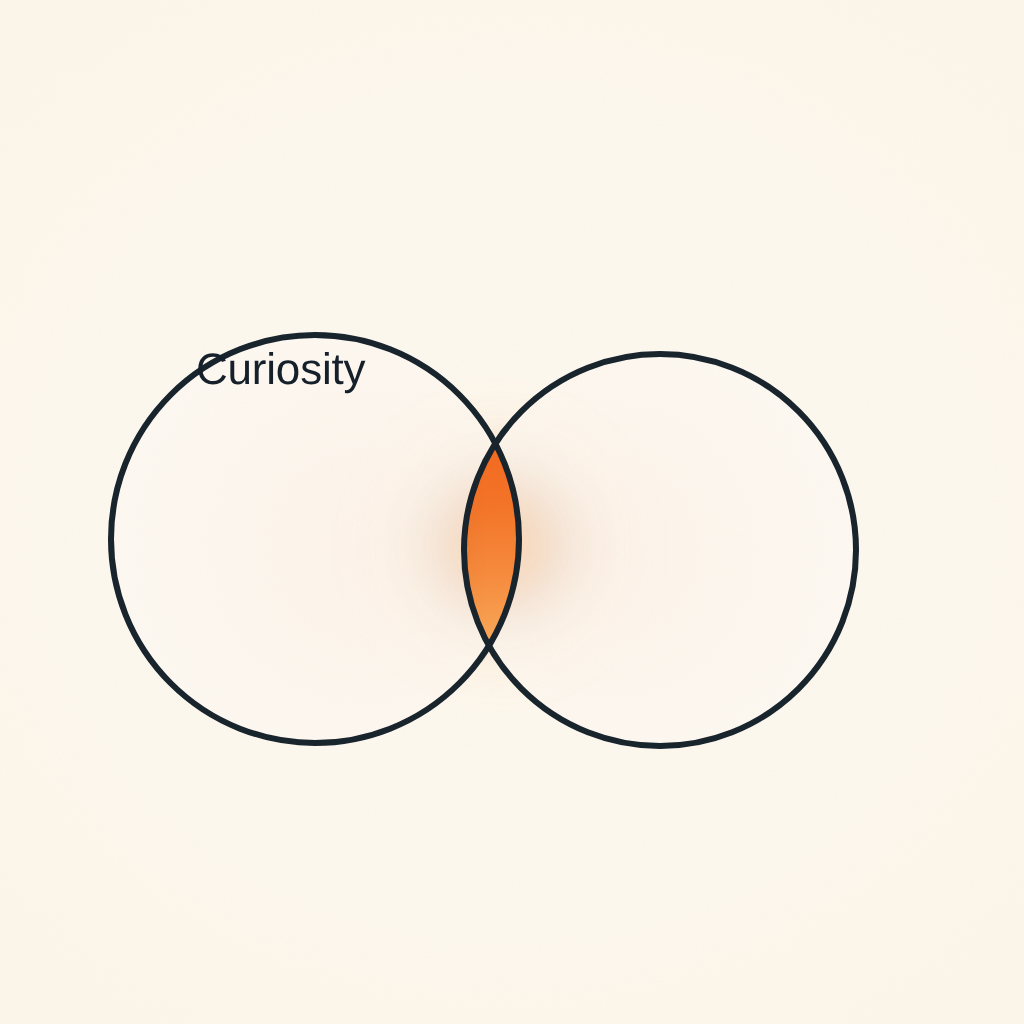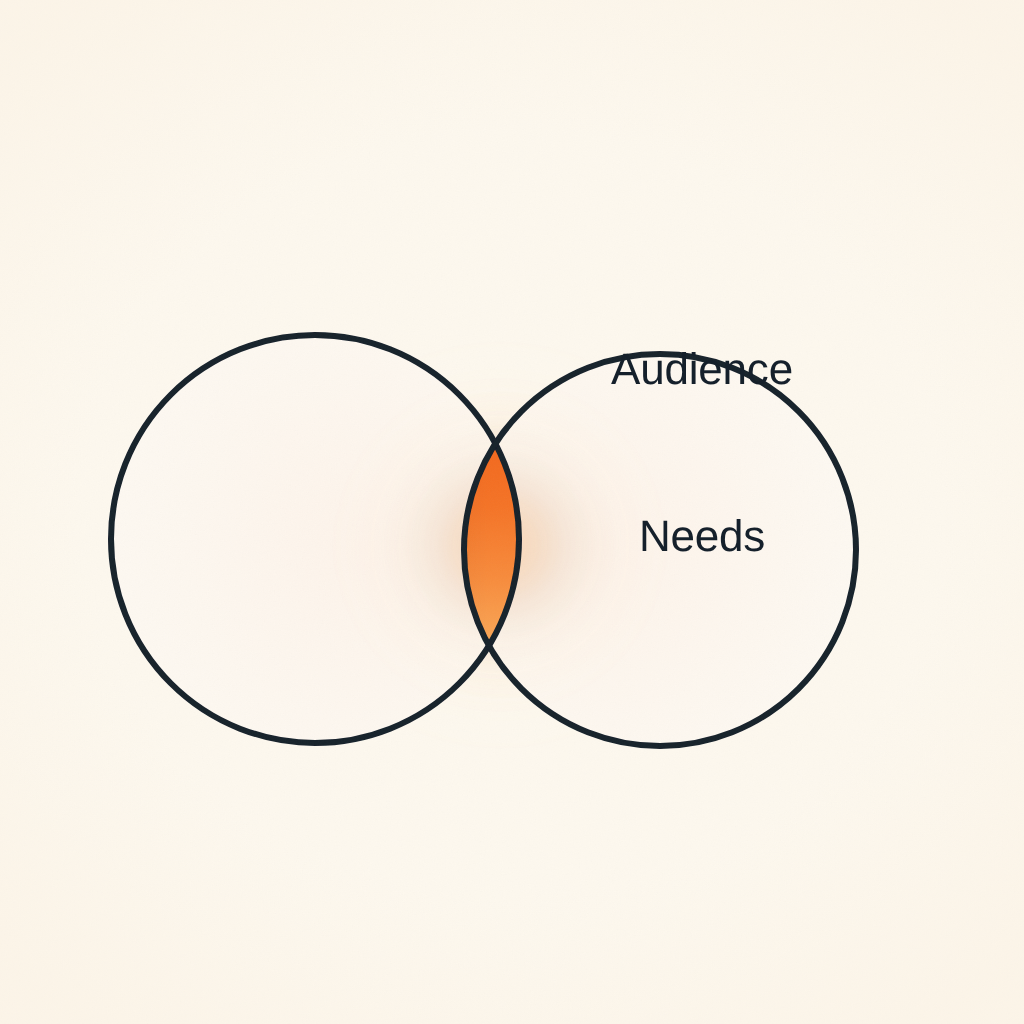--- a/index.html
+++ b/index.html
@@ -160,19 +160,18 @@
     <g fill="none" stroke="#15202B" stroke-width="6" filter="url(#strokeSoft)">
       <circle cx="315" cy="539" r="204"></circle>
       <circle cx="660" cy="550" r="196"></circle>
     </g>
 
     <rect x="0" y="0" width="1024" height="1024" filter="url(#grainFilter)" opacity="0.38"></rect>
   </svg>
 
   <div class="vignette"></div>
 
+  <div class="label" id="label-left" style="color: rgb(21, 32, 43);">
+    <span class="label-line">Curiosity</span>
+  </div>
 
-  <div class="label" id="label-right" style="color: rgb(21, 32, 43);">
-    <span class="label-line">Audience</span>
-    <span class="label-line">Needs</span>
-  </div>
 
 </div>
 
 </body></html>

